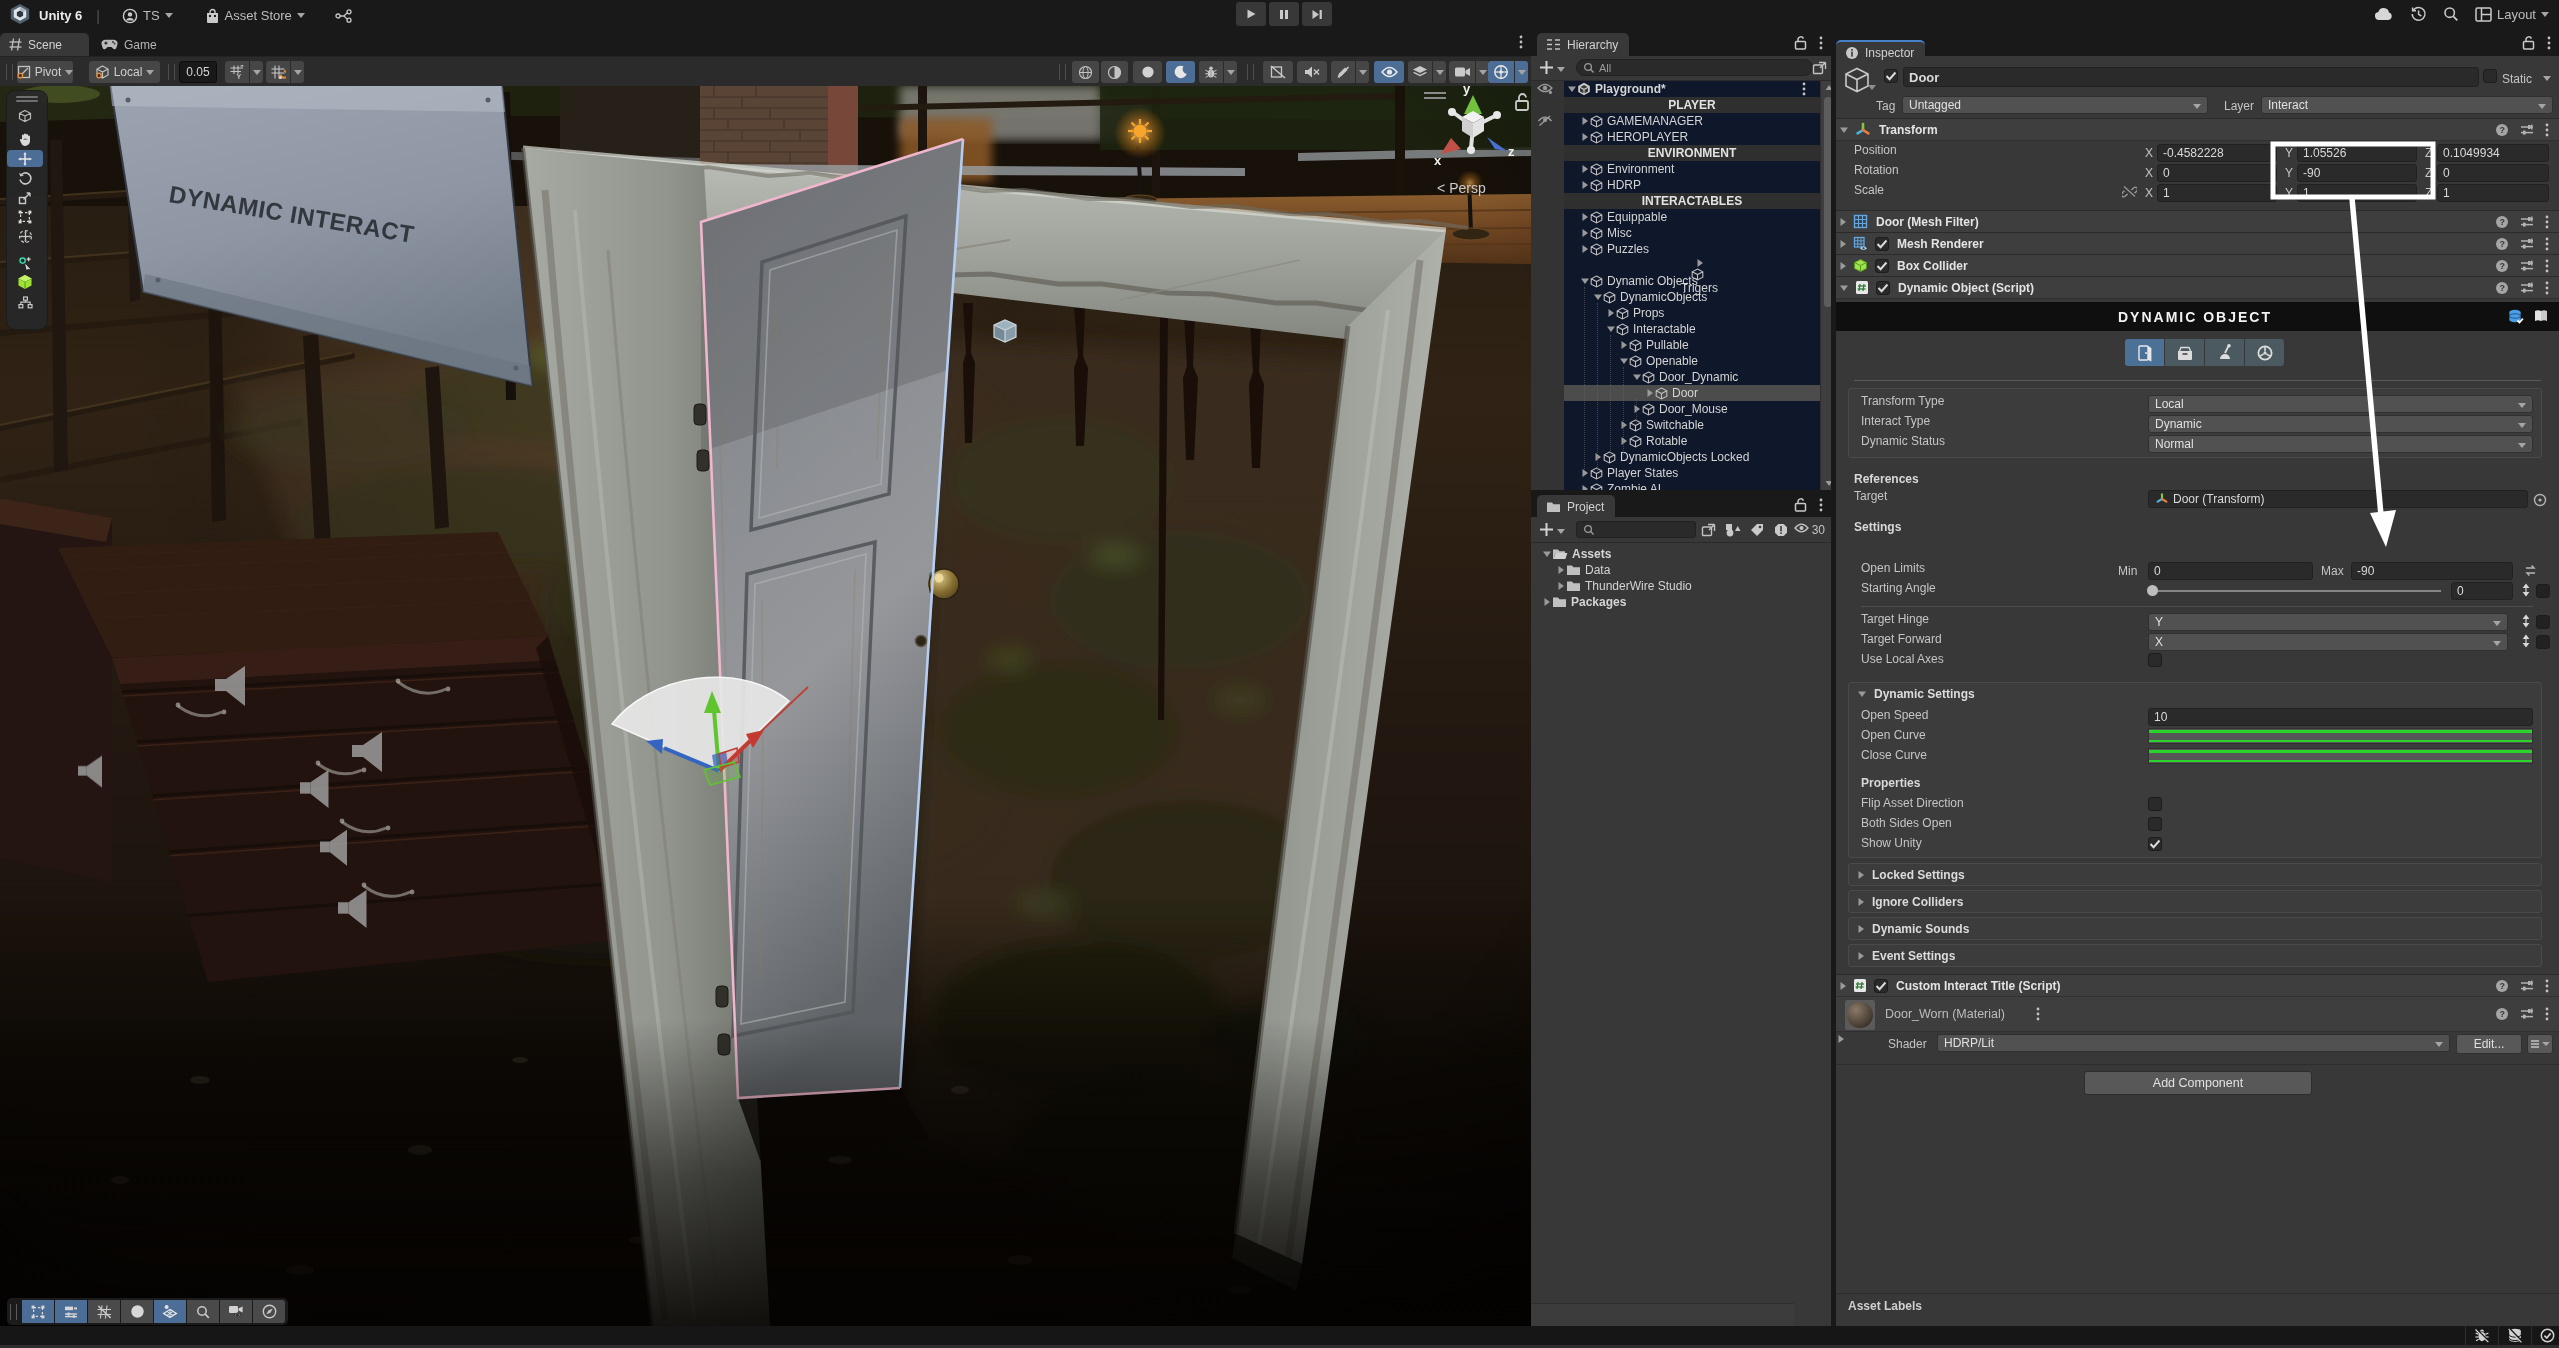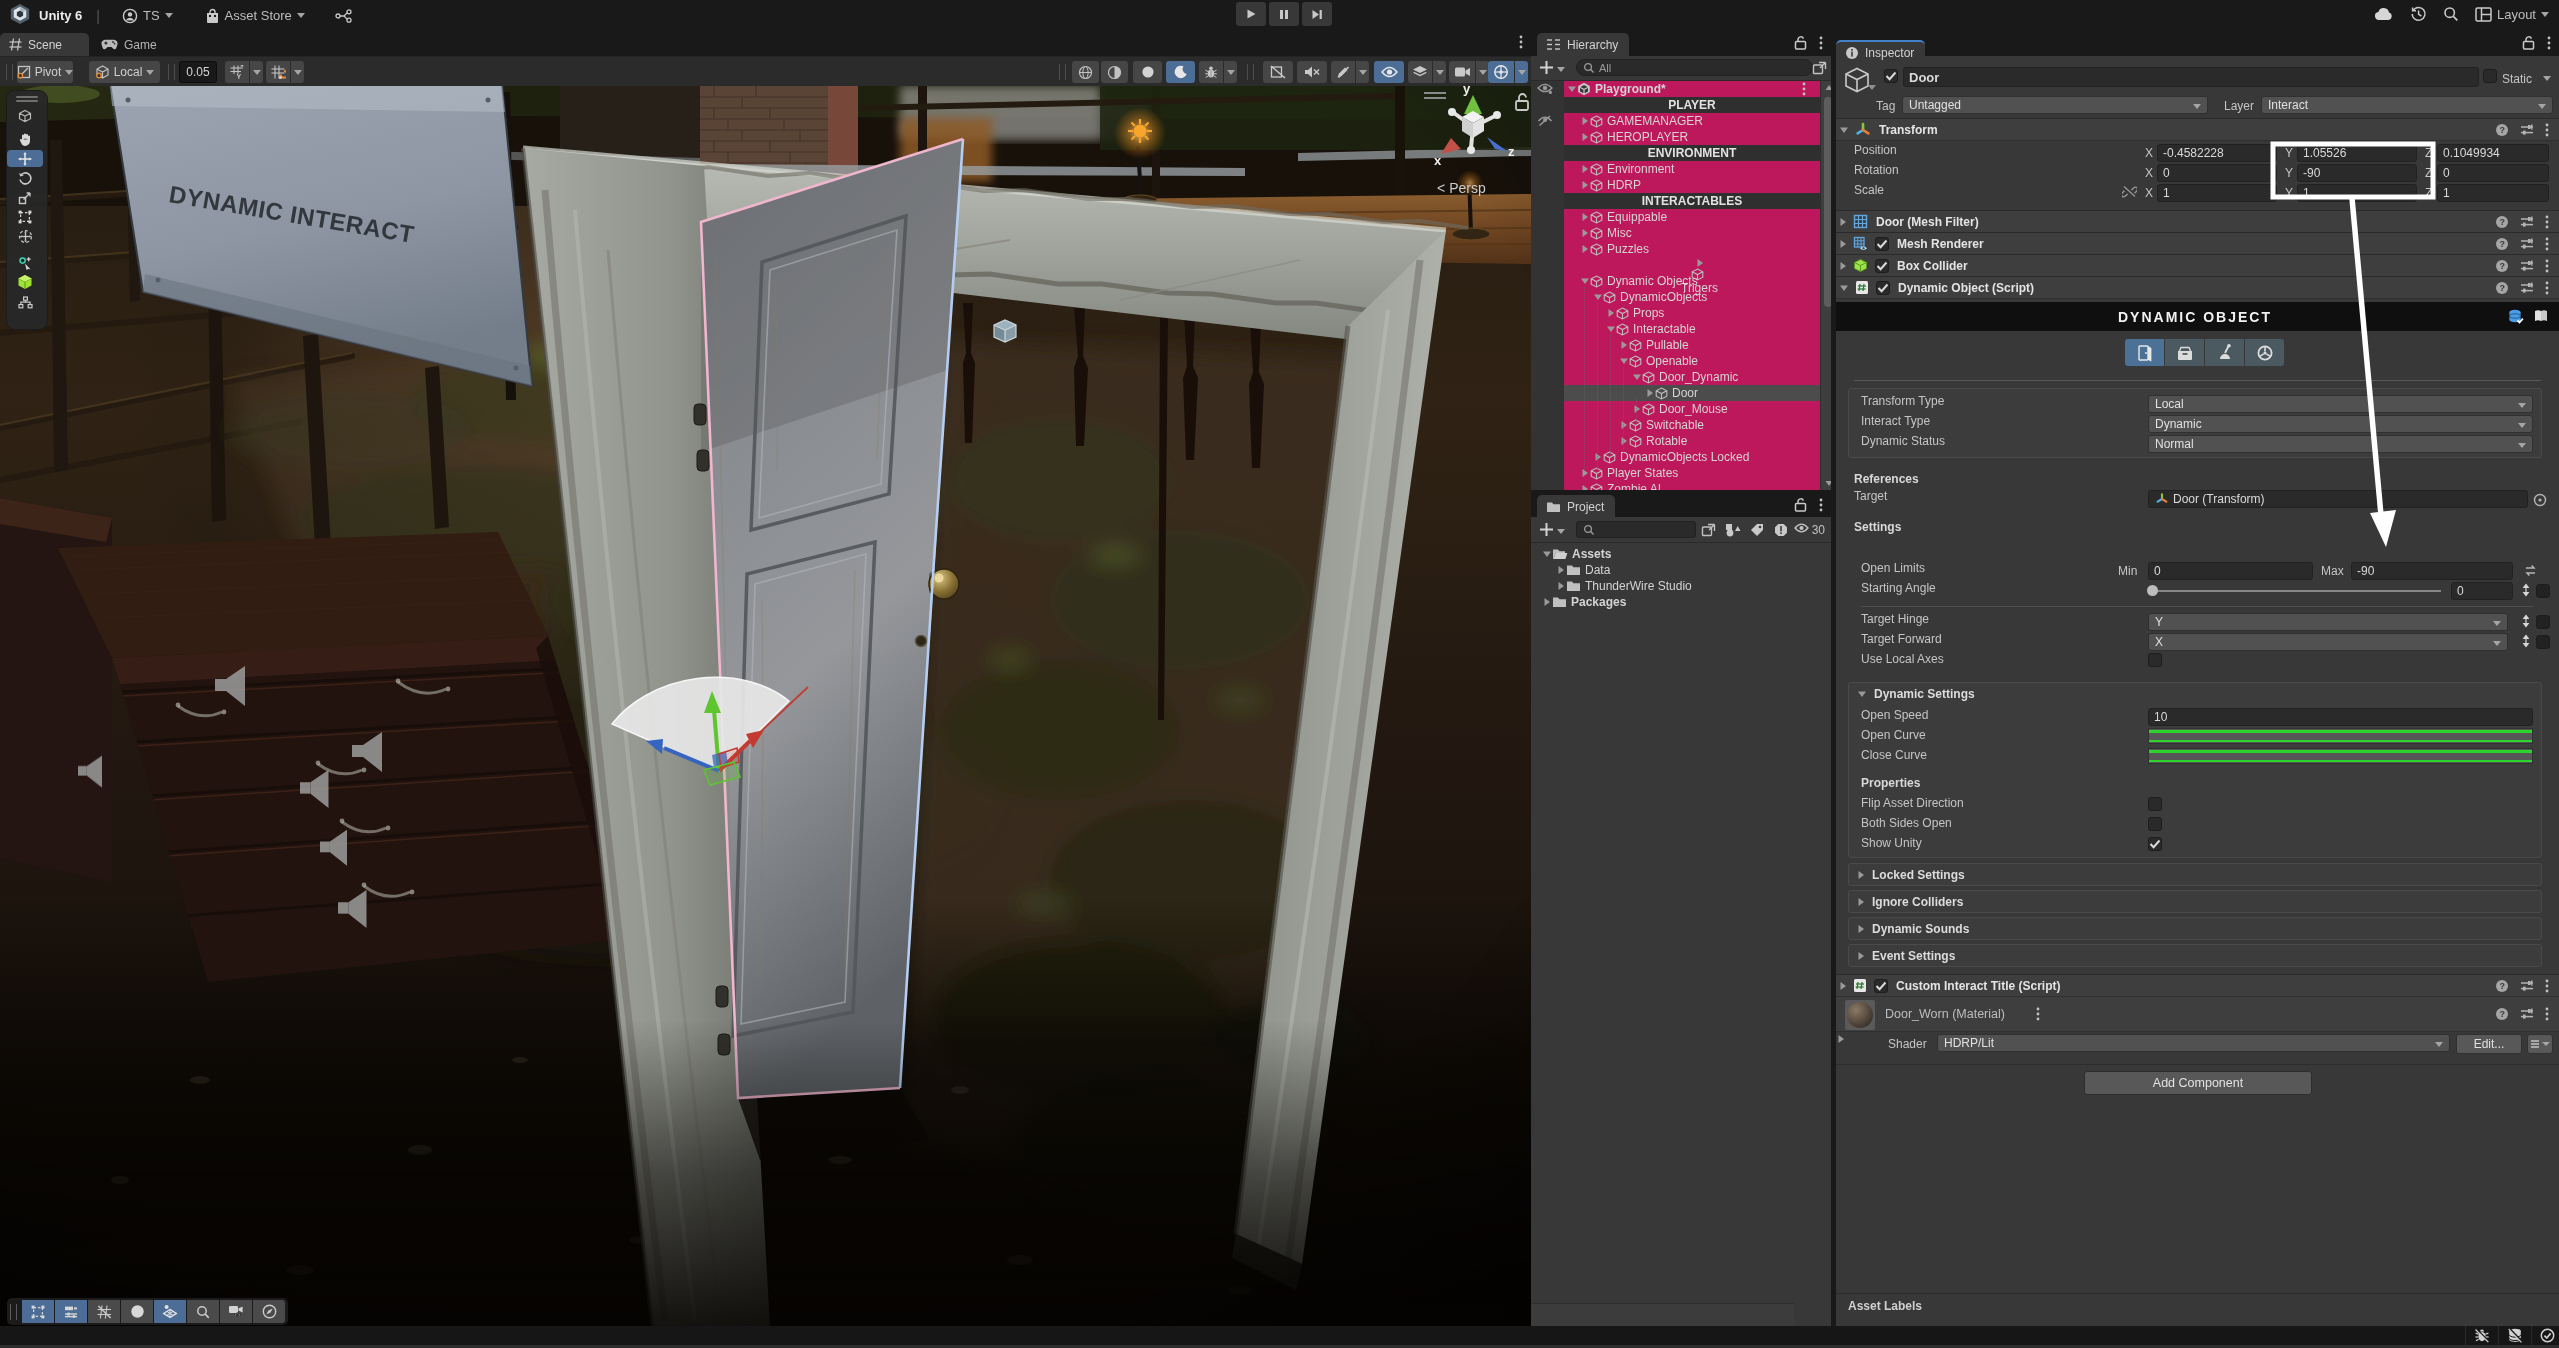--- a/index.html
+++ b/index.html
@@ -1044,21 +1044,21 @@
           </span>
         <span>All</span>
       </div>
       <span style="position: absolute; right: 4px; top: 5px; display: inline-flex; align-items: center;">
           <svg width="15" height="14" viewBox="0 0 15 14">
             <rect x="1.5" y="4" width="9" height="8.5" rx="1" fill="none" stroke="#c2c2c2" stroke-width="1.4"></rect>
             <path d="M7 1.5 h6.5 M13.5 1.5 v6.5 M13.5 1.5 L8 7" stroke="#c2c2c2" stroke-width="1.4" fill="none"></path>
           </svg>
         </span>
     </div>
-    <div id="hier-tree" style="position:absolute;left:0;top:53px;width:304px;height:409px;overflow:hidden;background:#be185d">
+    <div id="hier-tree" style="position:absolute;left:0;top:53px;width:304px;height:409px;overflow:hidden;background:#0f172a">
       <div class="gutter" style="top:0;height:409px"></div>
 
       <div class="tree-row" style="top: 0px; padding-left: 2px;">
           <span class="arr" style="display: inline-flex; align-items: center;">
             <svg width="10" height="8" viewBox="0 0 10 8">
               <path d="M1 1.5 h8 L5 7 Z" fill="#9a9a9a"></path>
             </svg>
           </span>
           <span class="icn" style="display: inline-flex; align-items: center;">
             <svg width="14" height="14" viewBox="0 0 14 14">

